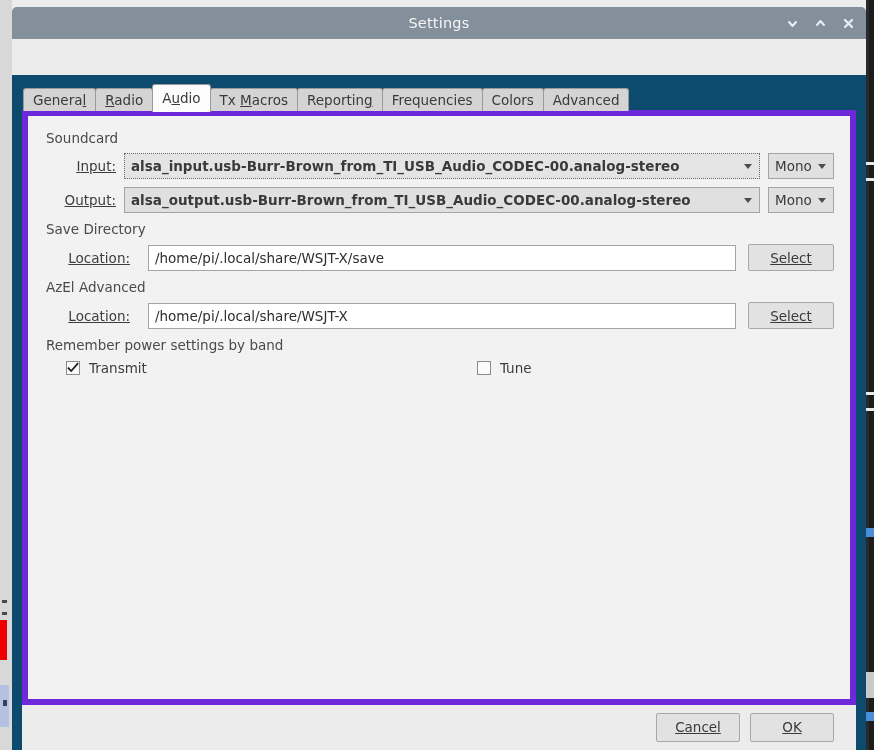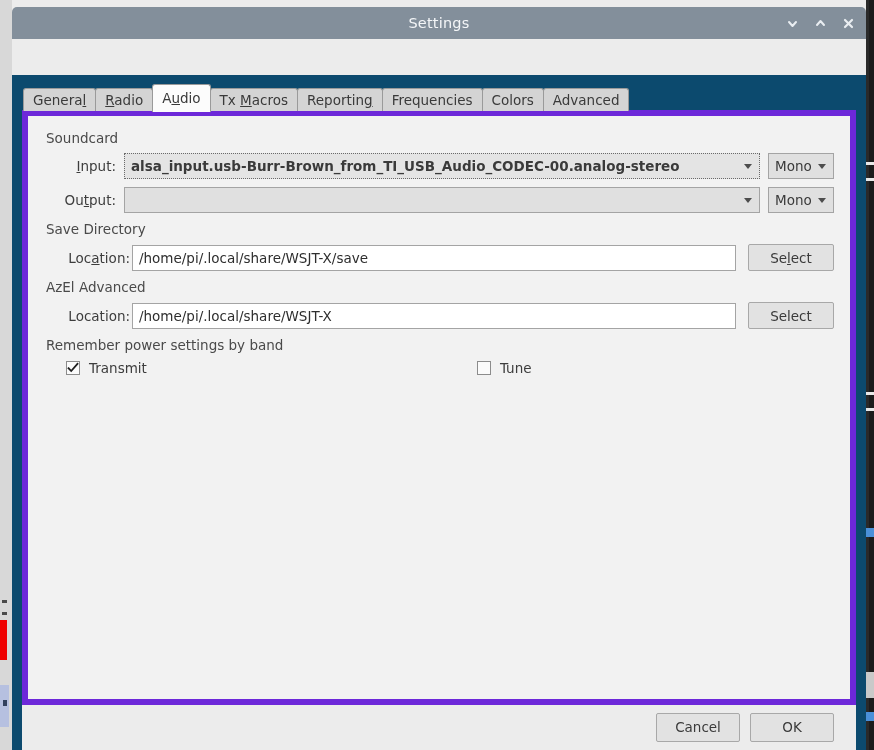--- a/index.html
+++ b/index.html
@@ -196,23 +196,24 @@
     display: flex;
     align-items: center;
     margin-bottom: 8px;
     padding-left: 14px;
   }
   .row-label {
     font-size: 13.5px;
     color: #3d3d3d;
     text-align: right;
     white-space: nowrap;
+    text-decoration: underline;
   }
   .row-label.w-input { width: 58px; margin-right: 8px; }
-  .row-label.w-loc   { width: 72px; margin-right: 2px; }
+  .row-label.w-loc   { width: 72px; margin-right: 18px; }
   .acc { text-decoration: underline; }
 
   
   .combo {
     position: relative;
     height: 26px;
     background: #e0e0e0;
     border: 1px solid #a4a4a4;
     box-sizing: border-box;
     display: flex;
@@ -265,20 +266,21 @@
     border: 1px solid #a8a8a8;
     border-radius: 2px;
     font-size: 13.5px;
     color: #3a3a3a;
     display: flex;
     align-items: center;
     justify-content: center;
     cursor: default;
     box-sizing: border-box;
     flex: none;
+    text-decoration: underline;
   }
 
   
   .check-row {
     display: flex;
     align-items: center;
     padding-left: 22px;
     margin-top: 4px;
   }
   .check-item {
@@ -392,20 +394,21 @@
           </div>
           <div class="combo chan">
             <span>Mono</span>
             <span class="combo-arrow"></span>
           </div>
         </div>
 
         <div class="row">
           <div class="row-label w-input"><span>Ou</span><span class="acc">t</span><span>put:</span></div>
           <div class="combo dev">
+            <span>alsa_output.usb-Burr-Brown_from_TI_USB_Audio_CODEC-00.analog-stereo</span>
             <span class="combo-arrow"></span>
           </div>
           <div class="combo chan">
             <span>Mono</span>
             <span class="combo-arrow"></span>
           </div>
         </div>
 
         <div class="group-title spaced">Save Directory</div>
         <div class="row">

